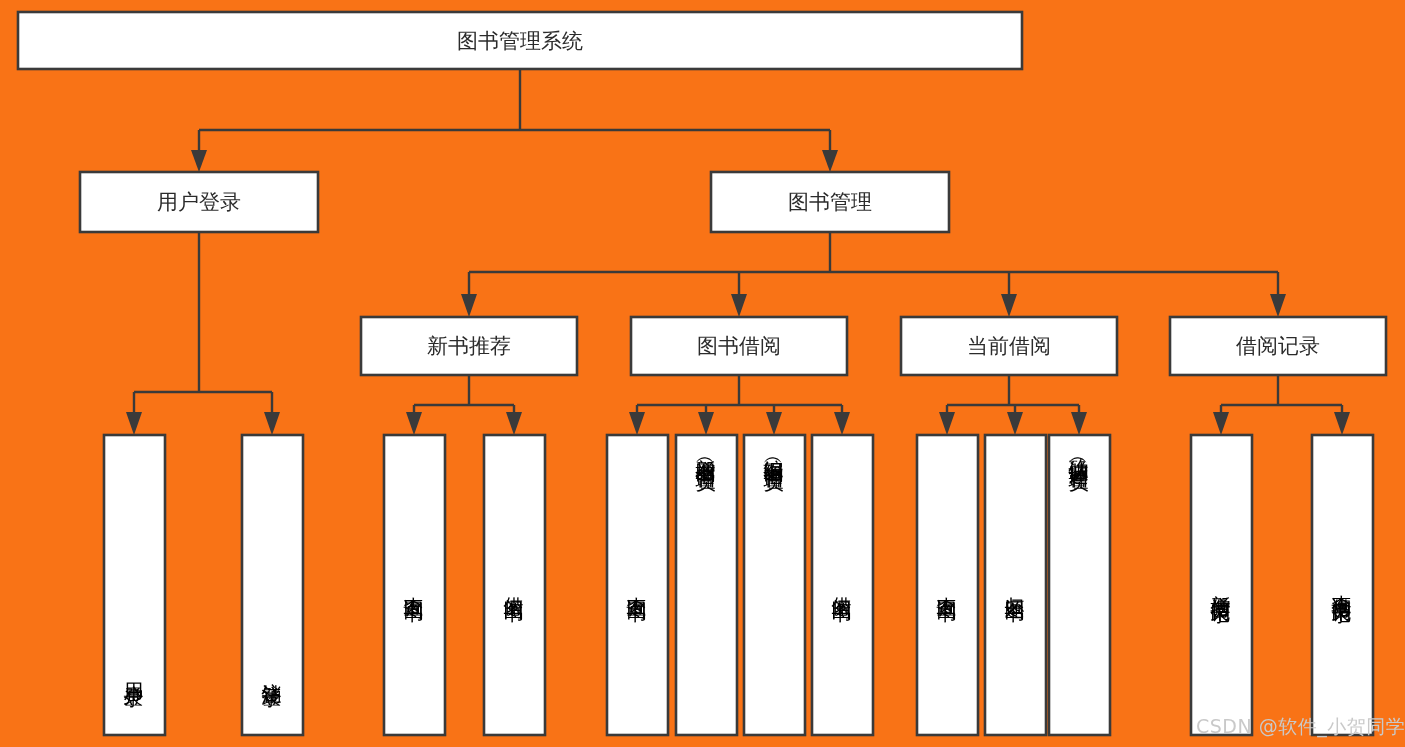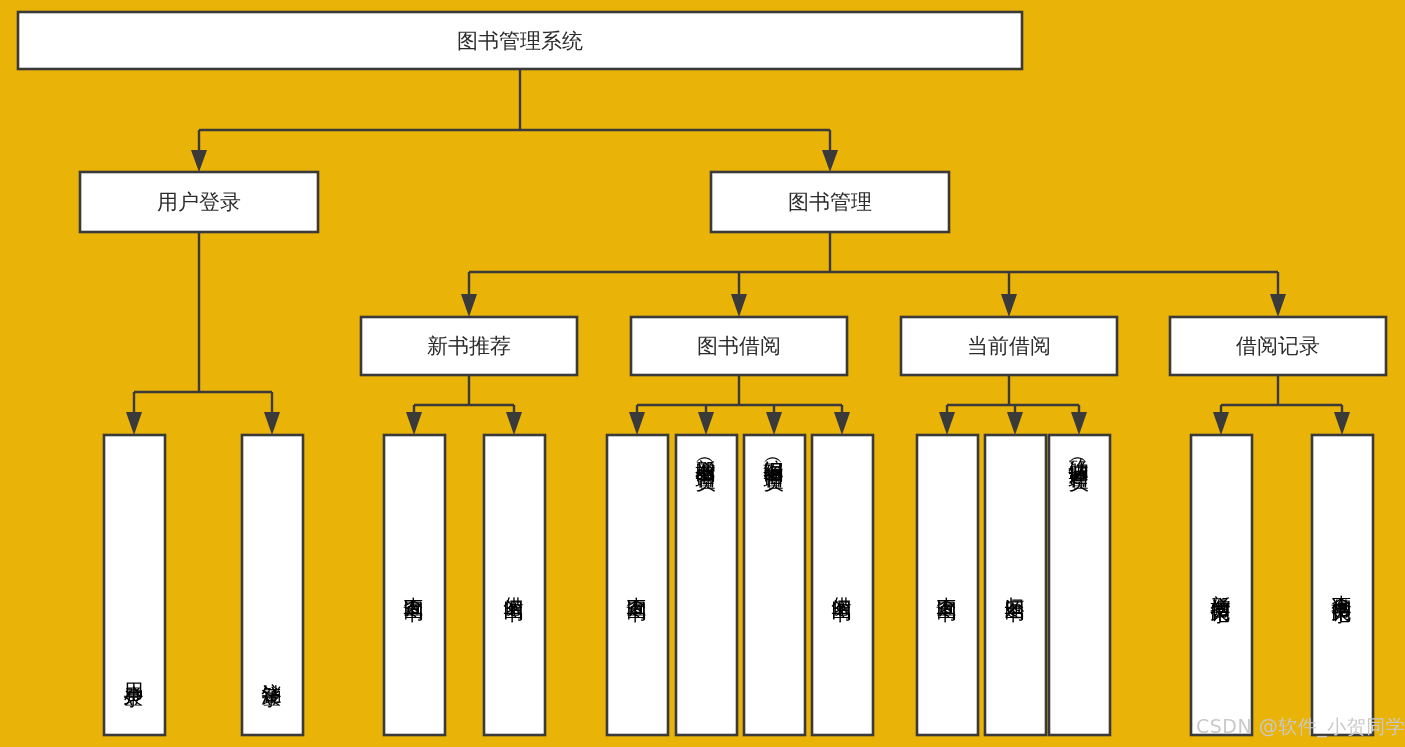--- a/index.html
+++ b/index.html
@@ -8,21 +8,21 @@
     padding: 0;
     background: #ffffff;
   }
   body {
     font-family: "DejaVu Sans", "Liberation Sans", sans-serif;
   }
   #diagram-root {
     position: relative;
     width: 1405px;
     height: 747px;
-    background: #eab308;
+    background: #f97316;
     overflow: hidden;
   }
   svg#tree-svg {
     position: absolute;
     left: 0;
     top: 0;
     width: 1405px;
     height: 747px;
   }
   .node-box {

